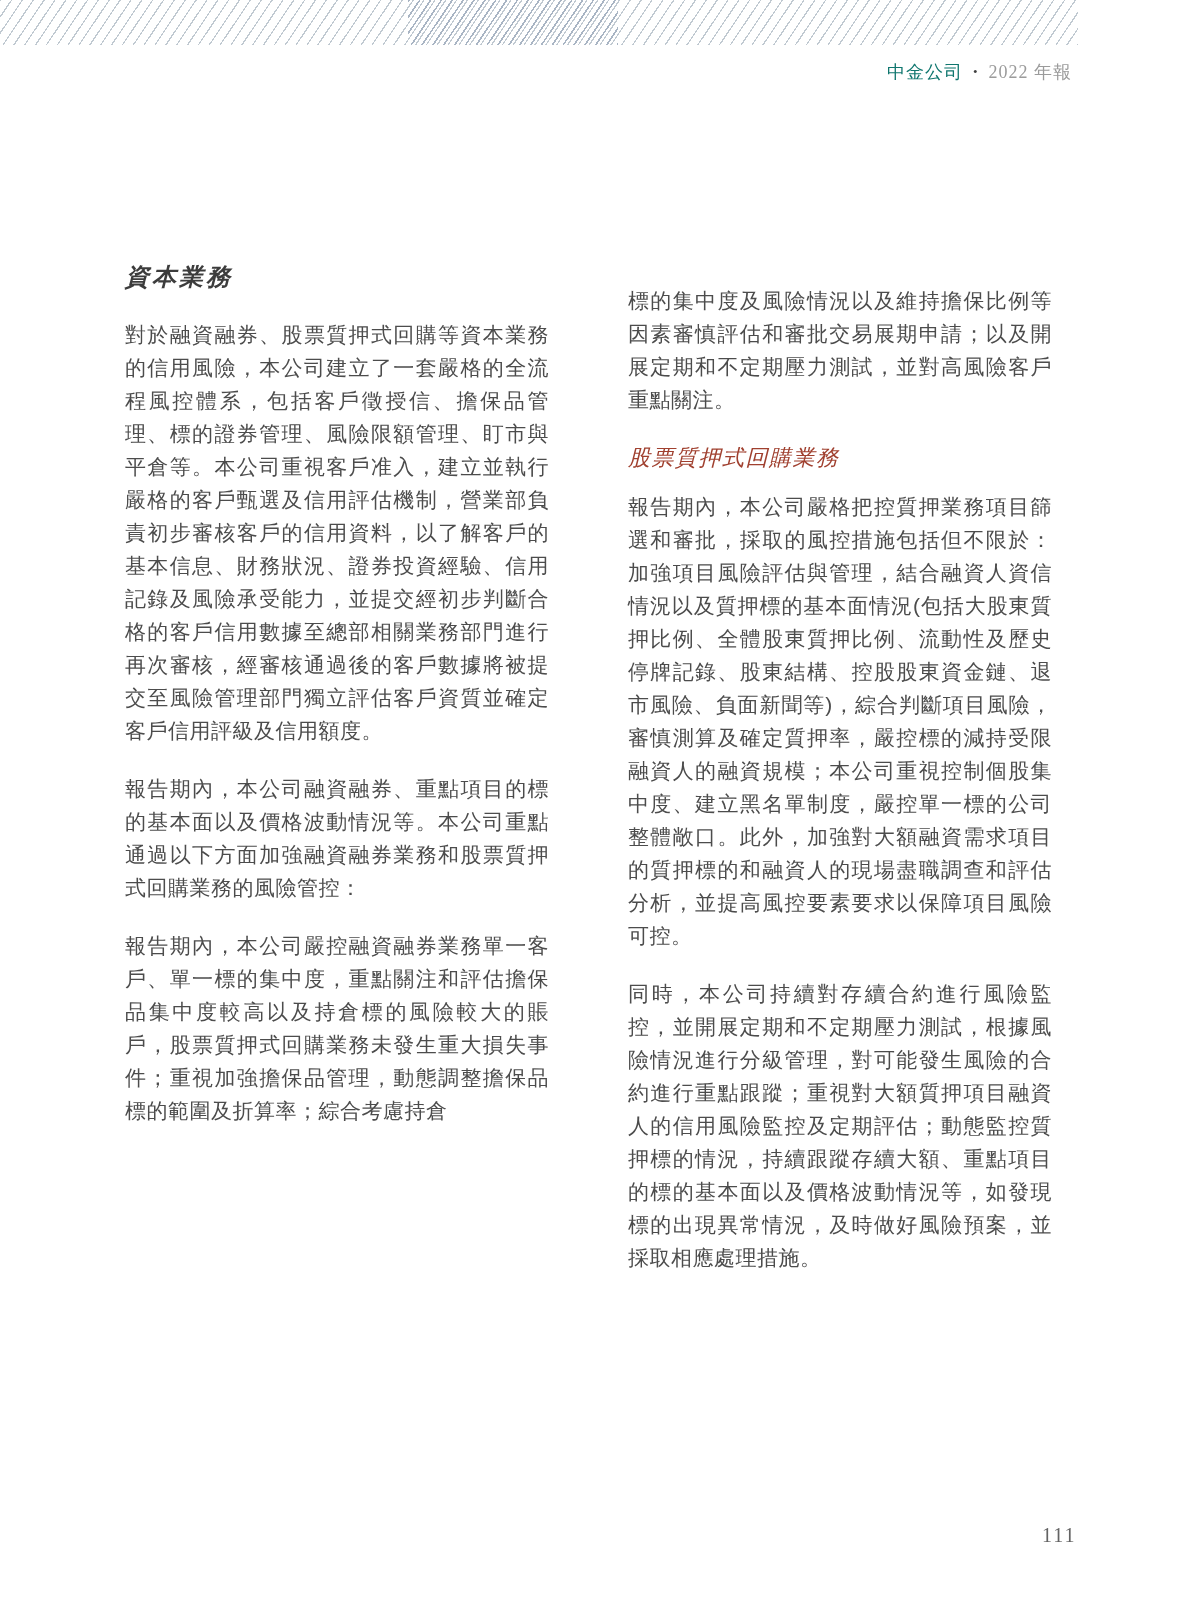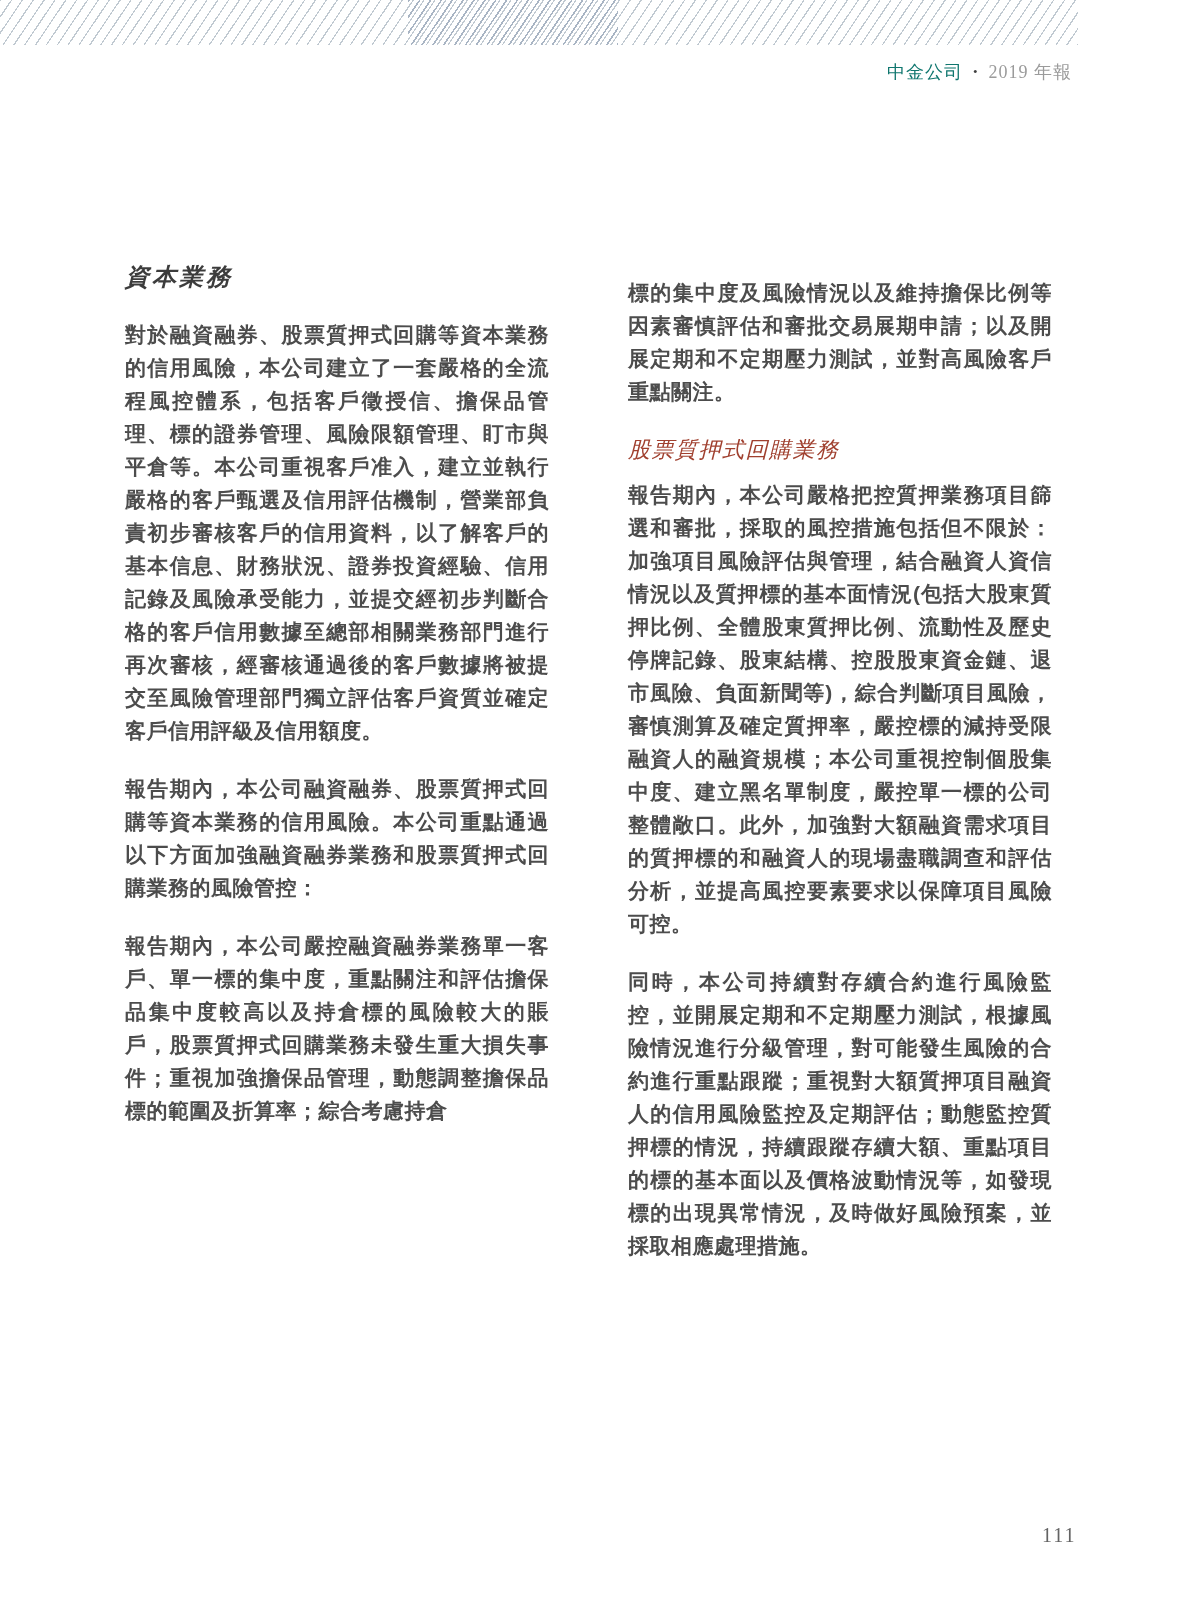--- a/index.html
+++ b/index.html
@@ -63,21 +63,21 @@
     color: #4c4c4c;
     font-size: 21px;
     line-height: 33px;
     text-align: justify;
     text-justify: inter-character;
     letter-spacing: 0.5px;
   }
   .col-left  { left: 125px; top: 262px; }
   .col-right { left: 628px; top: 268px; }
 
-  .col p { margin: 8px 0 25px 0; font-weight: bold; }
+  .col p { margin: 16px 0 25px 0; }
   .col p:last-child { margin-bottom: 0; }
 
   .section-title {
     font-family: Liberation Mono, monospace;
     font-style: italic;
     font-weight: bold;
     font-size: 24px;
     line-height: 34px;
     letter-spacing: 3px;
     color: #3c3c3c;
@@ -111,27 +111,27 @@
 </head>
 <body>
 
 <div class="page">
 
   <div class="hatch">
     <div class="hatch-accent"></div>
   </div>
 
   <div class="running-header">
-    <span class="brand">中金公司</span><span class="bullet">•</span><span class="edition">2019 年報</span>
+    <span class="brand">中金公司</span><span class="bullet">•</span><span class="edition">2022 年報</span>
   </div>
 
   <div class="col col-left">
     <h2 class="section-title">資本業務</h2>
     <p>對於融資融券、股票質押式回購等資本業務的信用風險，本公司建立了一套嚴格的全流程風控體系，包括客戶徵授信、擔保品管理、標的證券管理、風險限額管理、盯市與平倉等。本公司重視客戶准入，建立並執行嚴格的客戶甄選及信用評估機制，營業部負責初步審核客戶的信用資料，以了解客戶的基本信息、財務狀況、證券投資經驗、信用記錄及風險承受能力，並提交經初步判斷合格的客戶信用數據至總部相關業務部門進行再次審核，經審核通過後的客戶數據將被提交至風險管理部門獨立評估客戶資質並確定客戶信用評級及信用額度。</p>
-    <p>報告期內，本公司融資融券、股票質押式回購等資本業務的信用風險。本公司重點通過以下方面加強融資融券業務和股票質押式回購業務的風險管控：</p>
+    <p>報告期內，本公司融資融券、重點項目的標的基本面以及價格波動情況等。本公司重點通過以下方面加強融資融券業務和股票質押式回購業務的風險管控：</p>
     <p>報告期內，本公司嚴控融資融券業務單一客戶、單一標的集中度，重點關注和評估擔保品集中度較高以及持倉標的風險較大的賬戶，股票質押式回購業務未發生重大損失事件；重視加強擔保品管理，動態調整擔保品標的範圍及折算率；綜合考慮持倉</p>
   </div>
 
   <div class="col col-right">
     <p>標的集中度及風險情況以及維持擔保比例等因素審慎評估和審批交易展期申請；以及開展定期和不定期壓力測試，並對高風險客戶重點關注。</p>
     <h3 class="subheading">股票質押式回購業務</h3>
     <p>報告期內，本公司嚴格把控質押業務項目篩選和審批，採取的風控措施包括但不限於：加強項目風險評估與管理，結合融資人資信情況以及質押標的基本面情況(包括大股東質押比例、全體股東質押比例、流動性及歷史停牌記錄、股東結構、控股股東資金鏈、退市風險、負面新聞等)，綜合判斷項目風險，審慎測算及確定質押率，嚴控標的減持受限融資人的融資規模；本公司重視控制個股集中度、建立黑名單制度，嚴控單一標的公司整體敞口。此外，加強對大額融資需求項目的質押標的和融資人的現場盡職調查和評估分析，並提高風控要素要求以保障項目風險可控。</p>
     <p>同時，本公司持續對存續合約進行風險監控，並開展定期和不定期壓力測試，根據風險情況進行分級管理，對可能發生風險的合約進行重點跟蹤；重視對大額質押項目融資人的信用風險監控及定期評估；動態監控質押標的情況，持續跟蹤存續大額、重點項目的標的基本面以及價格波動情況等，如發現標的出現異常情況，及時做好風險預案，並採取相應處理措施。</p>
   </div>
 

